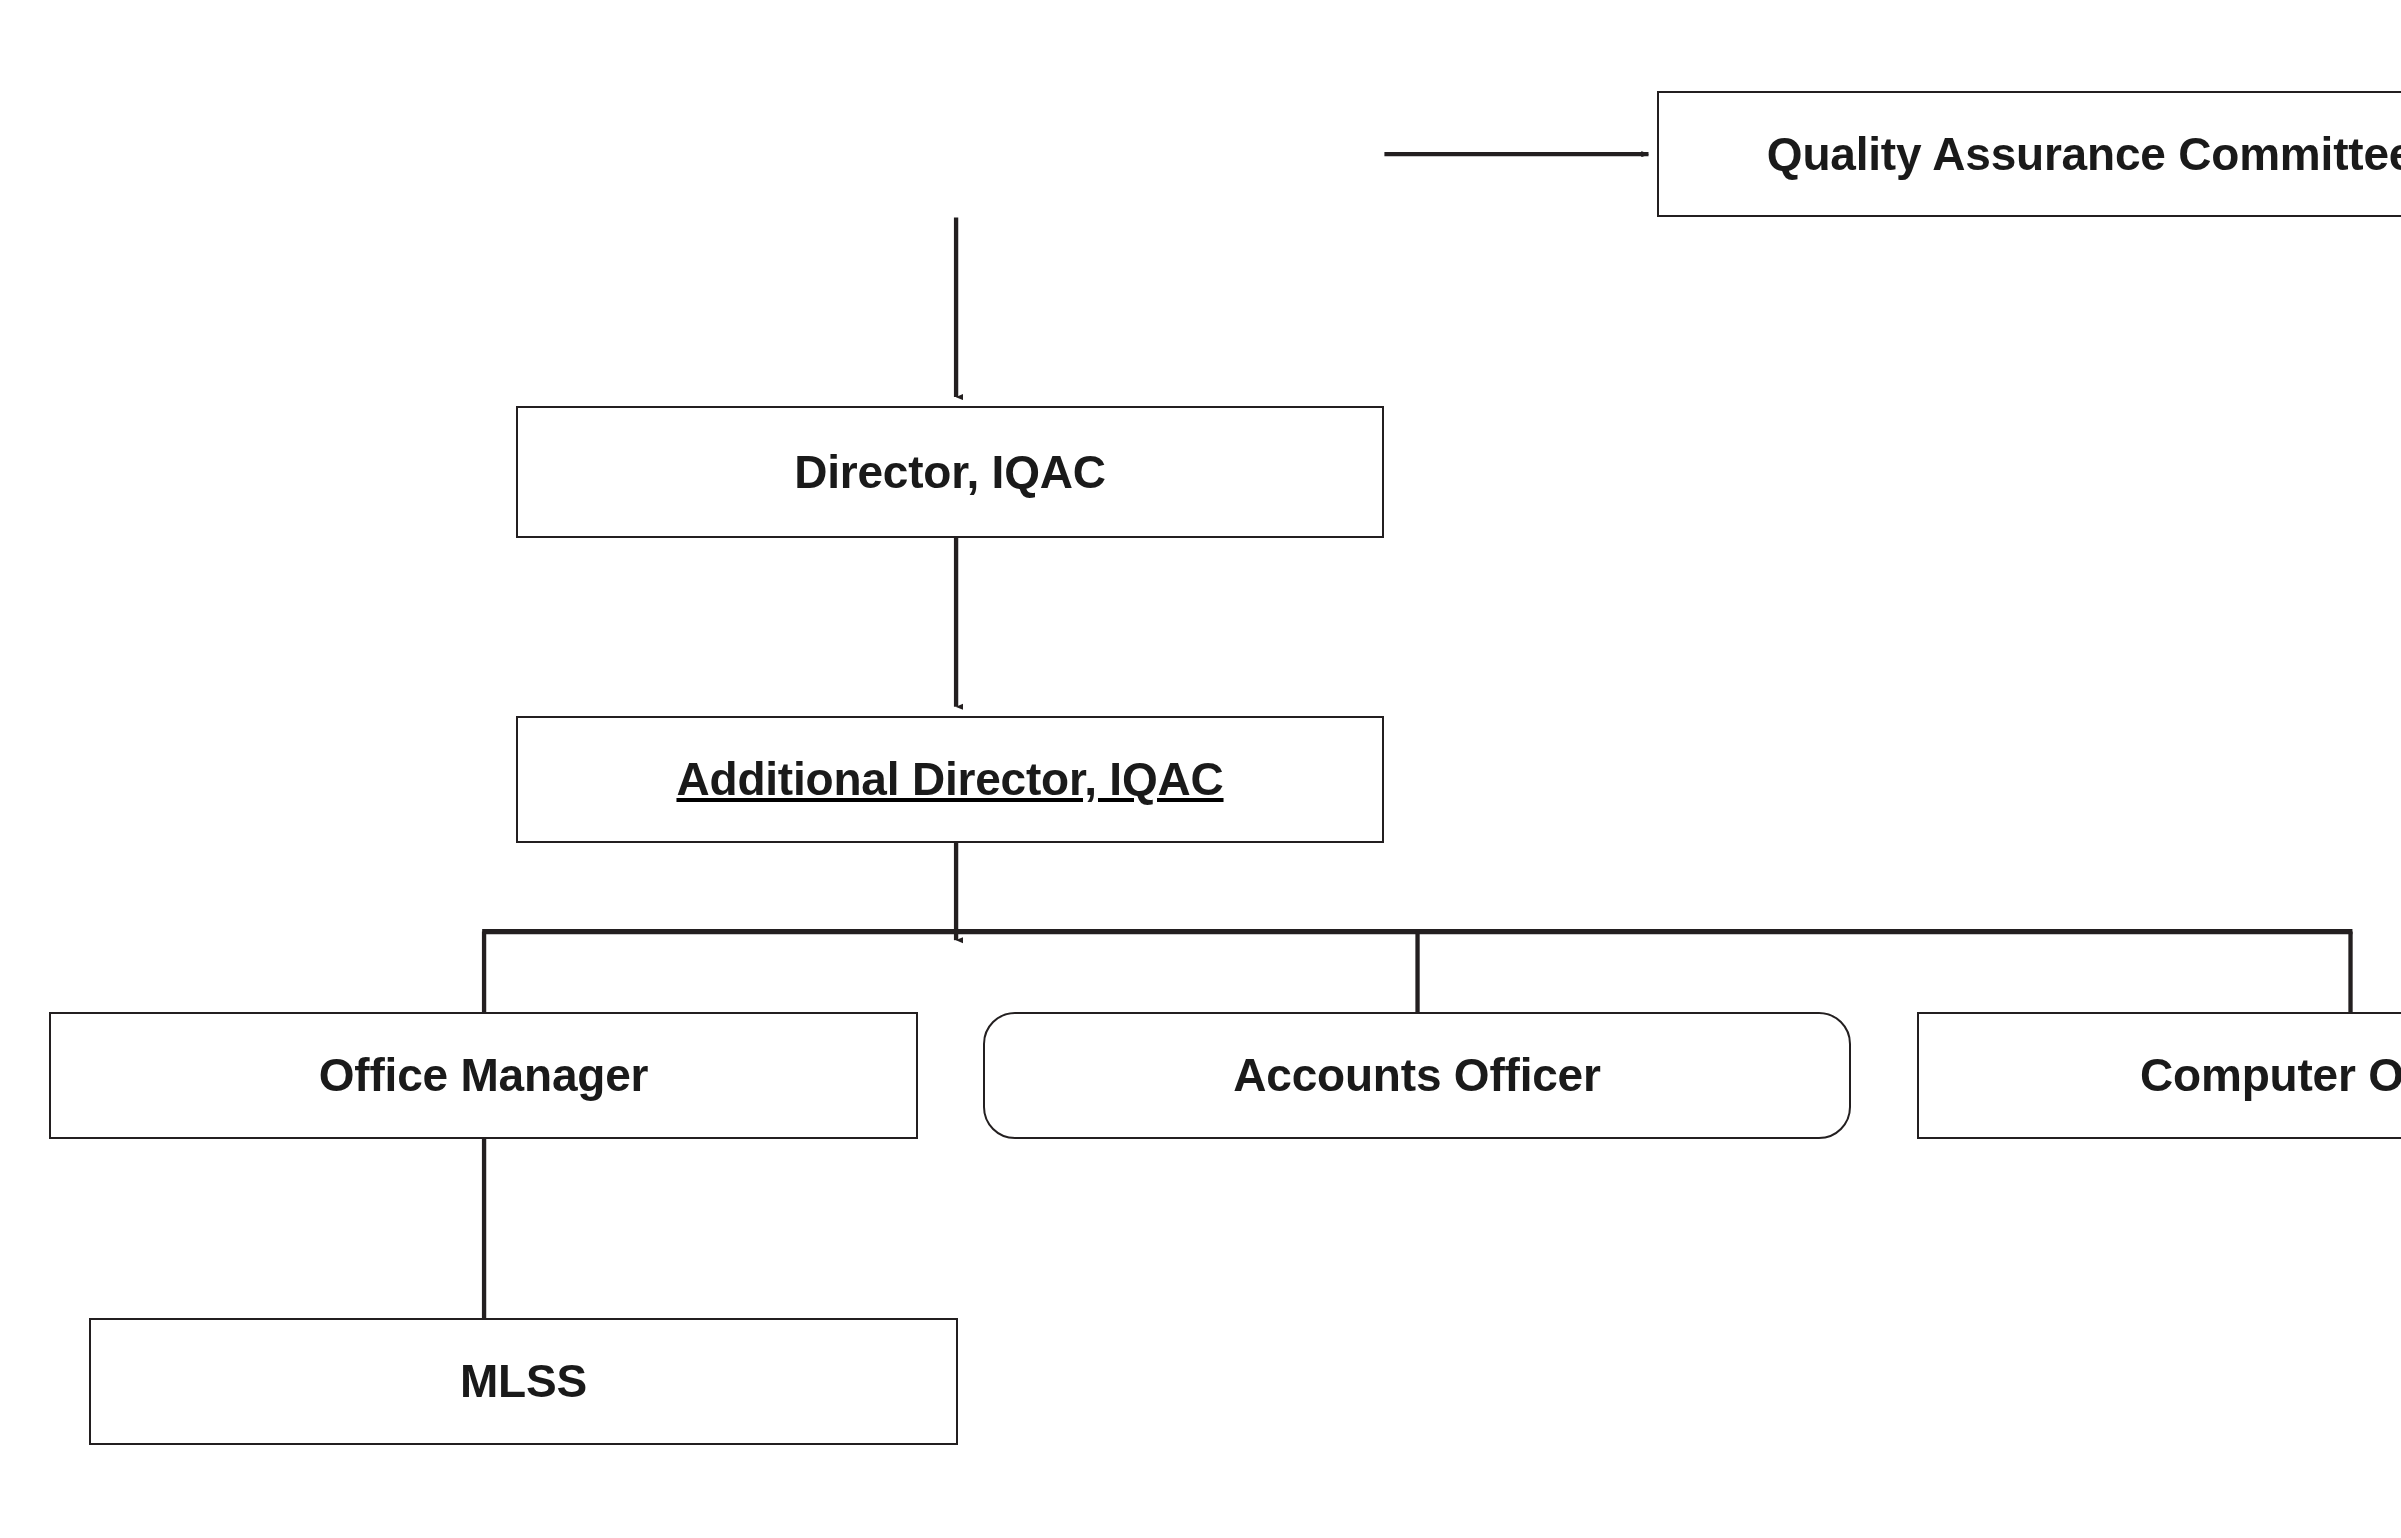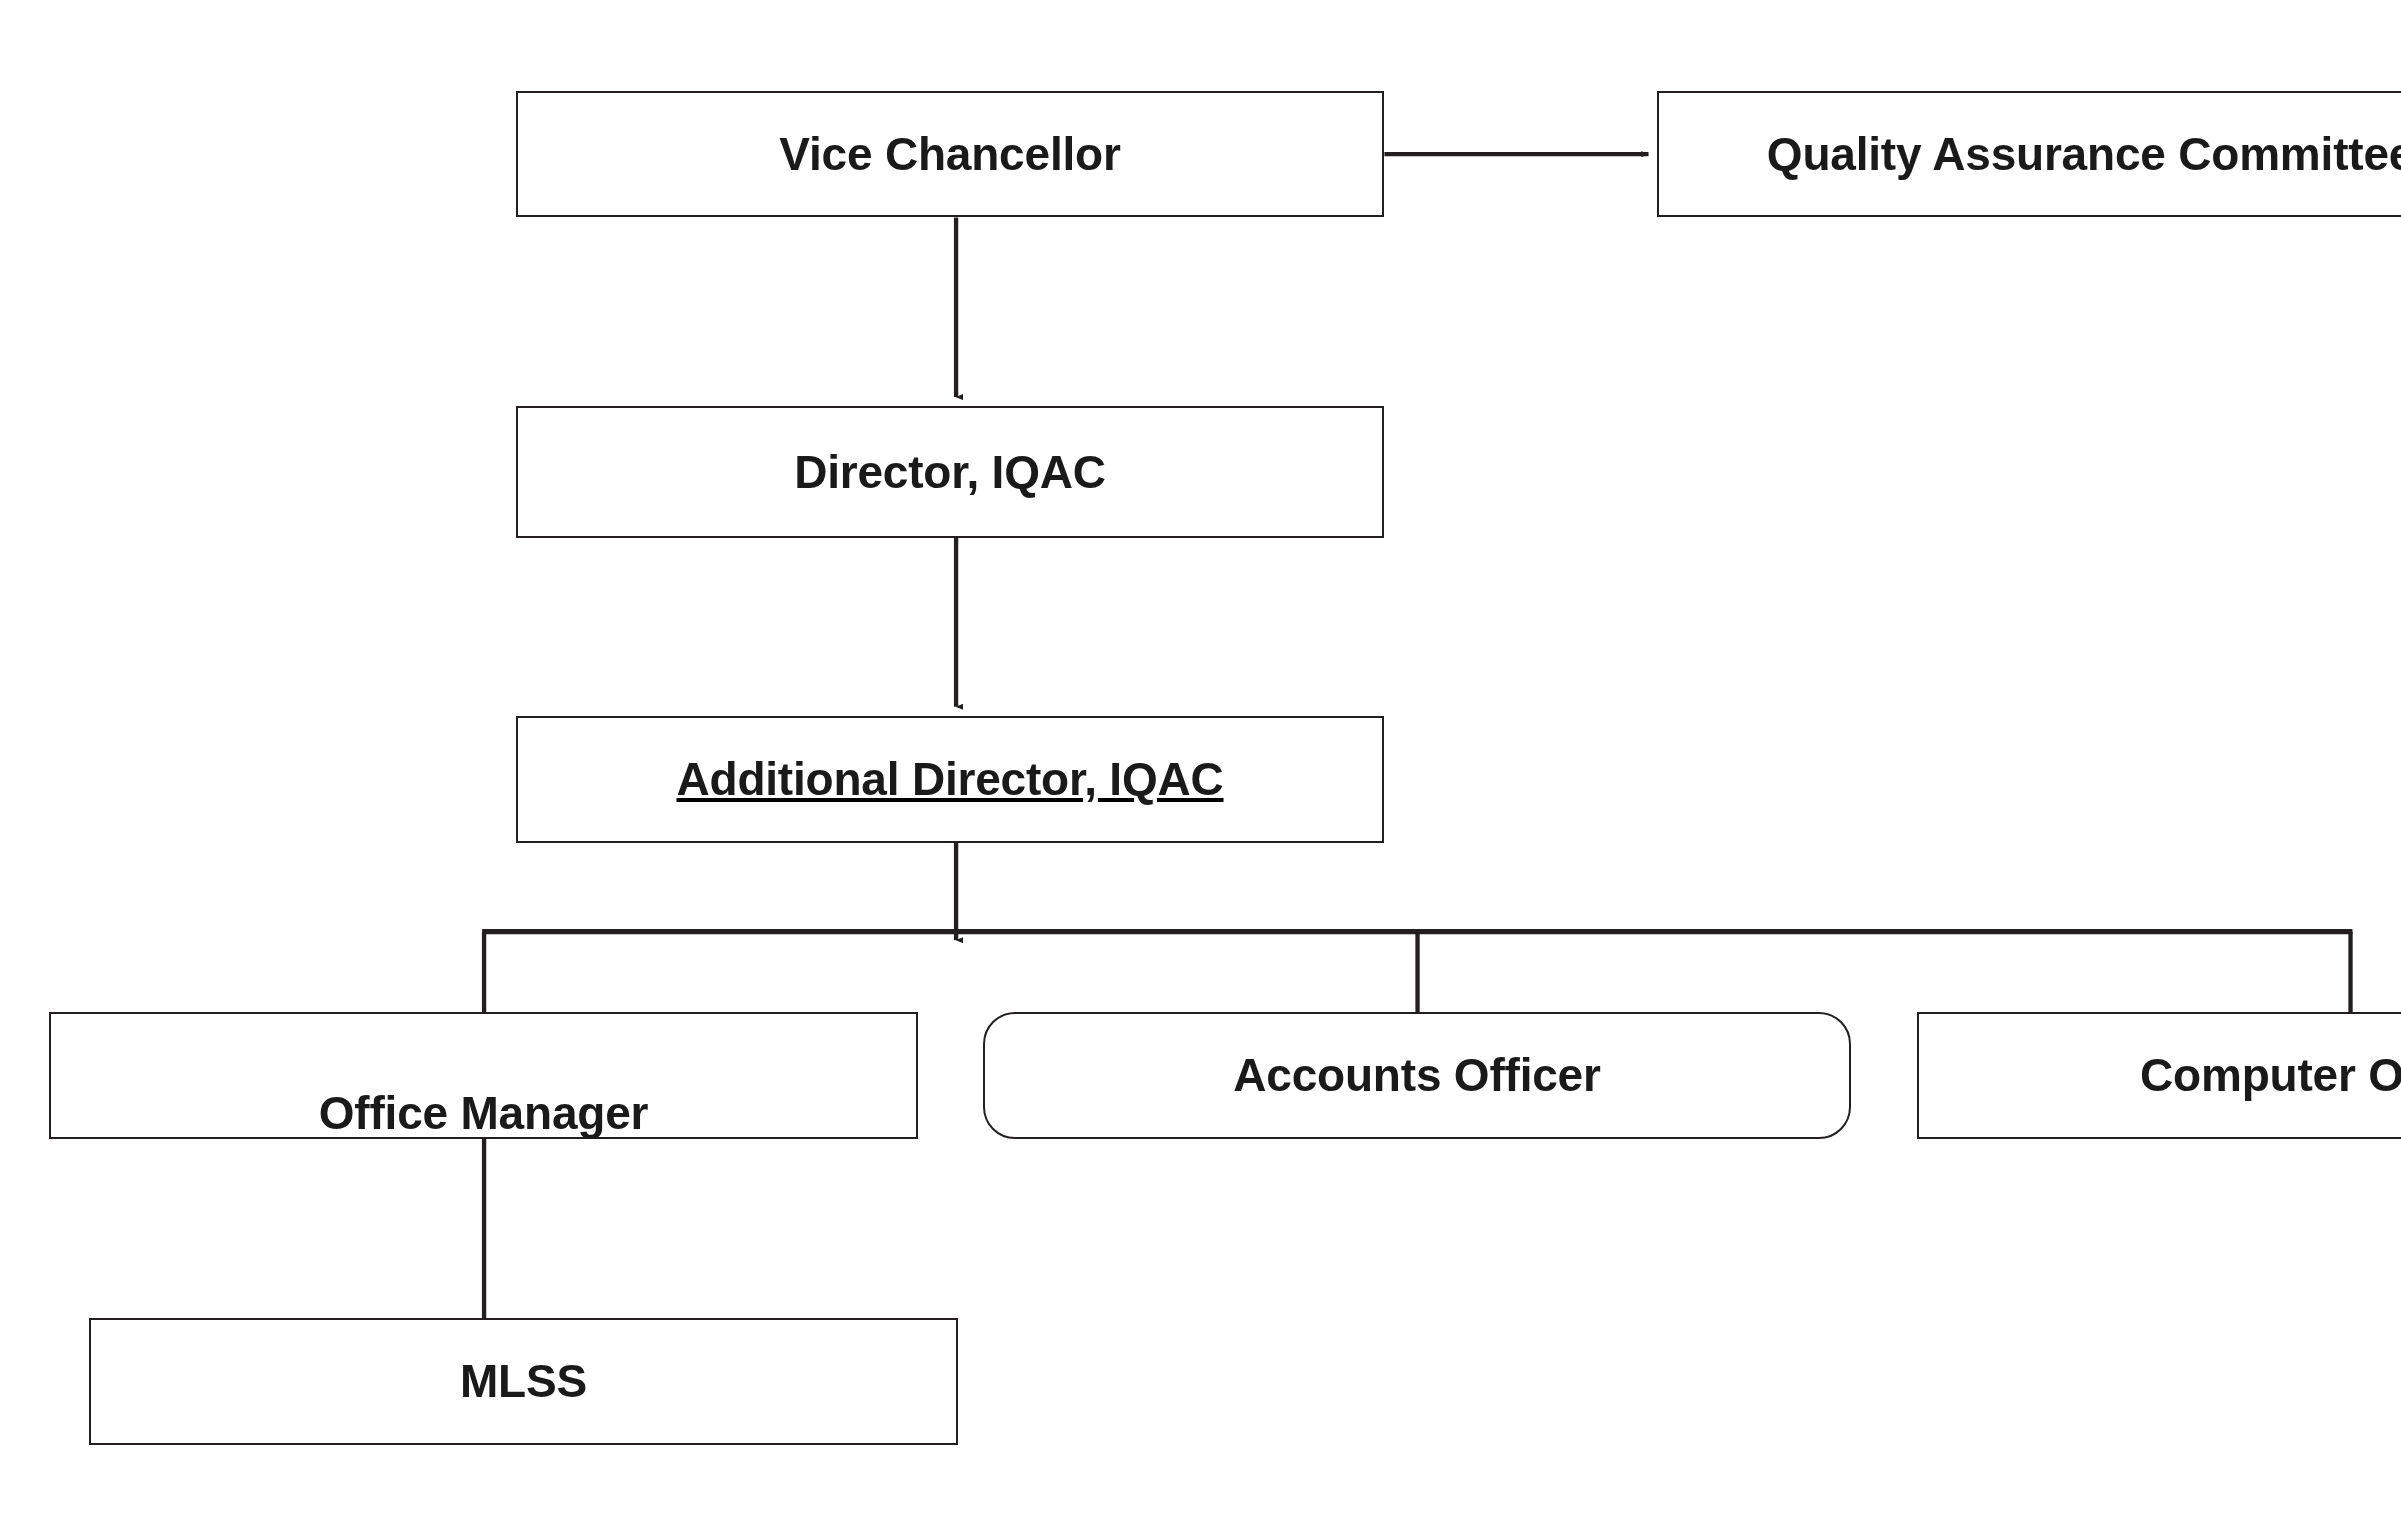--- a/index.html
+++ b/index.html
@@ -44,21 +44,21 @@
     line-height: 1.05;
     color: #1a1a1a;
     letter-spacing: -0.2px;
     white-space: nowrap;
   }
   
   .n-vice-chancellor      { left: 516px; top: 91px;  width: 868px; height: 126px; }
   .n-qa-committee         { left: 1657px; top: 91px;  width: 867px; height: 126px; }
   .n-director-iqac        { left: 516px; top: 406px;  width: 868px; height: 132px; }
   .n-addl-director-iqac   { left: 516px; top: 716px; width: 868px; height: 127px; text-decoration: underline; }
-  .n-office-manager       { left: 49px;  top: 1012px; width: 869px; height: 127px; align-items: flex-end; }
+  .n-office-manager       { left: 49px;  top: 1012px; width: 869px; height: 127px; }
   .n-accounts-officer     { left: 983px; top: 1012px; width: 868px; height: 127px; border-radius: 32px; }
   .n-computer-operator    { left: 1917px; top: 1012px; width: 867px; height: 127px; }
   .n-mlss                 { left: 49px;  top: 1318px; width: 869px; height: 127px; margin-left: 40px; }
 </style>
 </head>
 <body>
 
 <div id="chart-root">
 
   <svg id="edge-layer" viewBox="0 0 6183 3203" width="2970" height="1538" xmlns="http://www.w3.org/2000/svg">
@@ -93,23 +93,20 @@
       <line x1="2951" y1="1940" x2="2951" y2="2125" stroke="#231f20" stroke-width="9" marker-end="url(#arrow-down)"></line>
 
       <line x1="4894" y1="1940" x2="4894" y2="2125" stroke="#231f20" stroke-width="9" marker-end="url(#arrow-down)"></line>
     </g>
 
     <g>
       <line x1="1007" y1="2372" x2="1007" y2="2763" stroke="#231f20" stroke-width="9" marker-end="url(#arrow-down)"></line>
     </g>
   </svg>
 
-  <div class="node n-vice-chancellor">
-    <span class="node-label">Vice Chancellor</span>
-  </div>
 
   <div class="node n-qa-committee">
     <span class="node-label">Quality Assurance Committee</span>
   </div>
 
   <div class="node n-director-iqac">
     <span class="node-label">Director, IQAC</span>
   </div>
 
   <div class="node n-addl-director-iqac">

